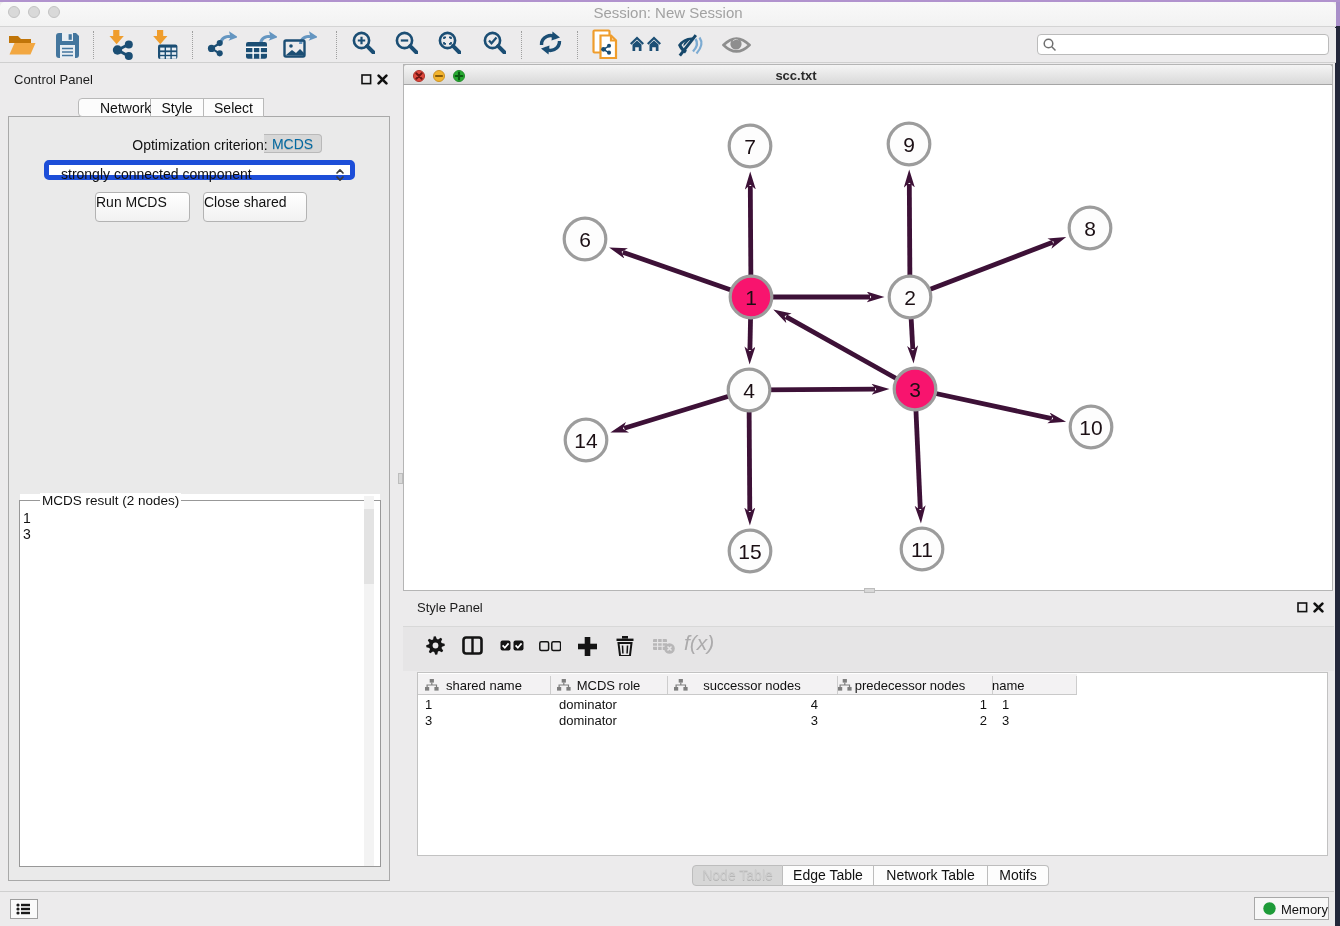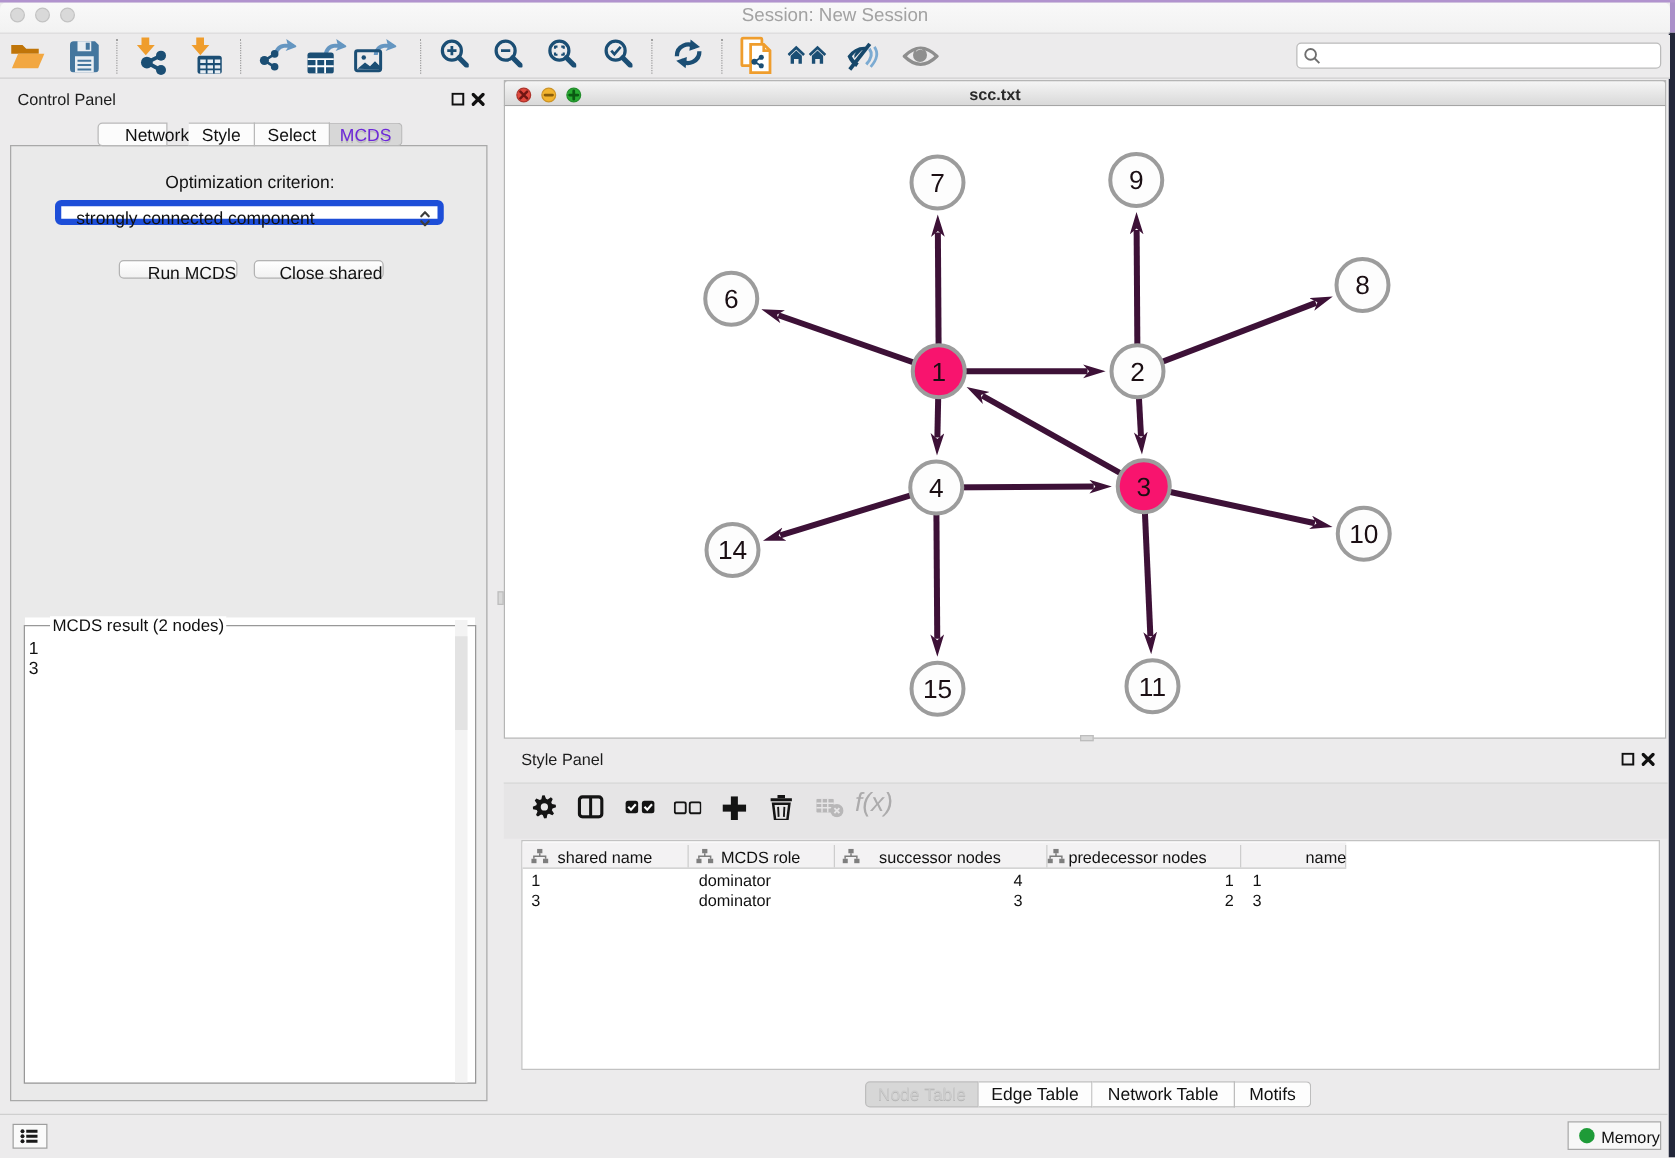--- a/index.html
+++ b/index.html
@@ -12,24 +12,24 @@
 #titlebar { left:0; top:2px; width:1336px; height:25px; background:linear-gradient(#f9f9f9,#f2f2f2); border-bottom:1px solid #d4d4d4; border-radius:5px 5px 0 0; }
 .tl-gray { top:6px; width:12px; height:12px; border-radius:50%; background:#d9d9d9; border:1px solid #c3c3c3; }
 #wtitle { left:0; top:4px; width:1336px; text-align:center; font-size:15px; color:#a2a2a2; }
 #toolbar { left:0; top:28px; width:1336px; height:35px; background:#ecebec; border-bottom:1px solid #cfcfcf; }
 .tsep { top:31px; width:1px; height:28px; border-left:1px dotted #9f9f9f; }
 #searchbox { left:1037px; top:34px; width:292px; height:21px; background:#fff; border:1px solid #bbb; border-radius:4px; }
 
 #cp-title { left:14px; top:72px; font-size:13px; color:#1c1c1c; }
 #cp-border { left:8px; top:116px; width:382px; height:765px; border:1px solid #a9a9a9; background:#eaeaea; }
 .tab { top:98px; height:19px; background:#fcfcfc; border:1px solid #b9b9b9; font-size:14px; color:#111; text-align:center; line-height:18px; }
-.tabsel { background:#d7d7d7; color:#6d28d9; text-shadow:0 1px 0 #bbb; }
+.tabsel { background:#d7d7d7; color:#0369a1; text-shadow:0 1px 0 #bbb;margin-top:36px; }
 #opt-label { left:9px; top:137px; width:382px; text-align:center; font-size:14px; color:#111; }
 #dropdown { left:44px; top:160px; width:311px; height:20px; background:#fff; border:5px solid #1d4ed8; border-radius:5px; font-size:14px; color:#111; line-height:18px; padding-left:12px; }
-.btn { top:192px; height:15px; background:linear-gradient(#ffffff,#f1f1f1); border:1px solid #b3b3b3; border-radius:4px; font-size:14px; color:#111; text-align:right; line-height:18px;margin-top:16px; }
+.btn { top:192px; height:30px; background:linear-gradient(#ffffff,#f1f1f1); border:1px solid #b3b3b3; border-radius:4px; font-size:14px; color:#111; text-align:left; line-height:18px; }
 #fieldset { left:19px; top:500px; width:362px; height:367px; border:1px solid #989898; }
 #fieldlabel { left:40px; top:493px; background:#fff; padding:0 2px; font-size:13.5px; color:#111; }
 #mcdsarea { left:20px; top:494px; width:360px; height:372px; background:#fff; }
 #mcdstext { left:23px; top:511px; font-size:14px; line-height:15.6px; color:#111; }
 #mcdstrack { left:364px; top:496px; width:10px; height:370px; background:#f3f3f3; }
 #mcdsthumb { left:364px; top:509px; width:10px; height:75px; background:#e3e3e3; }
 
 #netwin { left:403px; top:64px; width:930px; height:527px; background:#fff; border:1px solid #b5b5b5; }
 #nettitle { left:403px; top:64px; width:930px; height:21px; background:linear-gradient(#f5f5f5,#d9d9d9); border:1px solid #b5b5b5; border-bottom:1px solid #a5a5a5; border-radius:3px 3px 0 0; }
 #nettext { left:403px; top:68px; width:786px; text-align:center; font-size:13px; font-weight:600; color:#2a2a2a; }
@@ -204,21 +204,21 @@
 <div class="abs" id="searchbox"></div>
 
 <div class="abs" id="cp-title">Control Panel</div>
 <svg class="abs" style="left:361px;top:74px;" width="11" height="11" viewBox="0 0 11 11">
     <rect x="1" y="1" width="8.6" height="8.6" fill="none" stroke="#111" stroke-width="1.6"></rect>
   </svg>
 <svg class="abs" style="left:377px;top:74px;" width="11" height="11" viewBox="0 0 11 11">
     <path d="M1.6,1.6 L9.4,9.4 M9.4,1.6 L1.6,9.4" stroke="#111" stroke-width="2.6" stroke-linecap="round"></path>
   </svg>
 <div class="abs" id="cp-border"></div>
-<div class="abs tab" style="left:78px; width:56px; border-radius:4px 0 0 4px;padding-left:21px;">Network</div>
+<div class="abs tab" style="left:78px; width:73px; border-radius:4px 0 0 4px;padding-left:21px;">Network</div>
 <div class="abs tab" style="left:151px; width:53px; border-left:none;">Style</div>
 <div class="abs tab" style="left:204px; width:60px; border-left:none;">Select</div>
 <div class="abs tab tabsel" style="left:264px; width:58px; border-left:none; border-radius:0 4px 4px 0;">MCDS</div>
 <div class="abs" id="opt-label">Optimization criterion:</div>
 <div class="abs" id="dropdown">strongly connected component<svg class="abs" style="right:5px;top:3px;" width="10" height="14" viewBox="0 0 10 14">
       <path d="M2,5 L5,1.8 L8,5 M2,9 L5,12.2 L8,9" fill="none" stroke="#3c3c3c" stroke-width="1.7" stroke-linecap="round" stroke-linejoin="round"></path>
     </svg></div>
 <div class="abs btn" style="left:95px; width:95px;">Run MCDS</div>
 <div class="abs btn" style="left:203px; width:104px;">Close shared</div>
 <div class="abs" id="mcdsarea"></div>
@@ -386,21 +386,21 @@
 <div class="abs hcell" style="left:667px;top:678px;width:170px;text-align:center;">successor nodes</div>
 <svg class="abs" style="left:838px;top:679px;" width="14" height="12" viewBox="0 0 14 12">
     <g fill="#7e7e7e">
       <rect x="4.7" y="0" width="4.2" height="3.6"></rect>
       <rect x="0" y="8" width="4.2" height="3.6"></rect>
       <rect x="9.4" y="8" width="4.2" height="3.6"></rect>
       <path d="M6.8,3.6 V6 M2.1,8 V6 h9.4 V8" stroke="#7e7e7e" stroke-width="1.2" fill="none"></path>
     </g>
   </svg>
 <div class="abs hcell" style="left:848px;top:678px;width:124px;text-align:center;">predecessor nodes</div>
-<div class="abs hcell" style="left:992px;top:678px;width:85px;text-align:right;">name</div>
+<div class="abs hcell" style="left:992px;top:678px;width:85px;text-align:left;">name</div>
 <div class="abs cell" style="left:425px;top:697px;">1</div>
 <div class="abs cell" style="left:559px;top:697px;">dominator</div>
 <div class="abs cell" style="left:740px;top:697px;width:78px;text-align:right;">4</div>
 <div class="abs cell" style="left:910px;top:697px;width:77px;text-align:right;">1</div>
 <div class="abs cell" style="left:1002px;top:697px;">1</div>
 <div class="abs cell" style="left:425px;top:713px;">3</div>
 <div class="abs cell" style="left:559px;top:713px;">dominator</div>
 <div class="abs cell" style="left:740px;top:713px;width:78px;text-align:right;">3</div>
 <div class="abs cell" style="left:910px;top:713px;width:77px;text-align:right;">2</div>
 <div class="abs cell" style="left:1002px;top:713px;">3</div>

